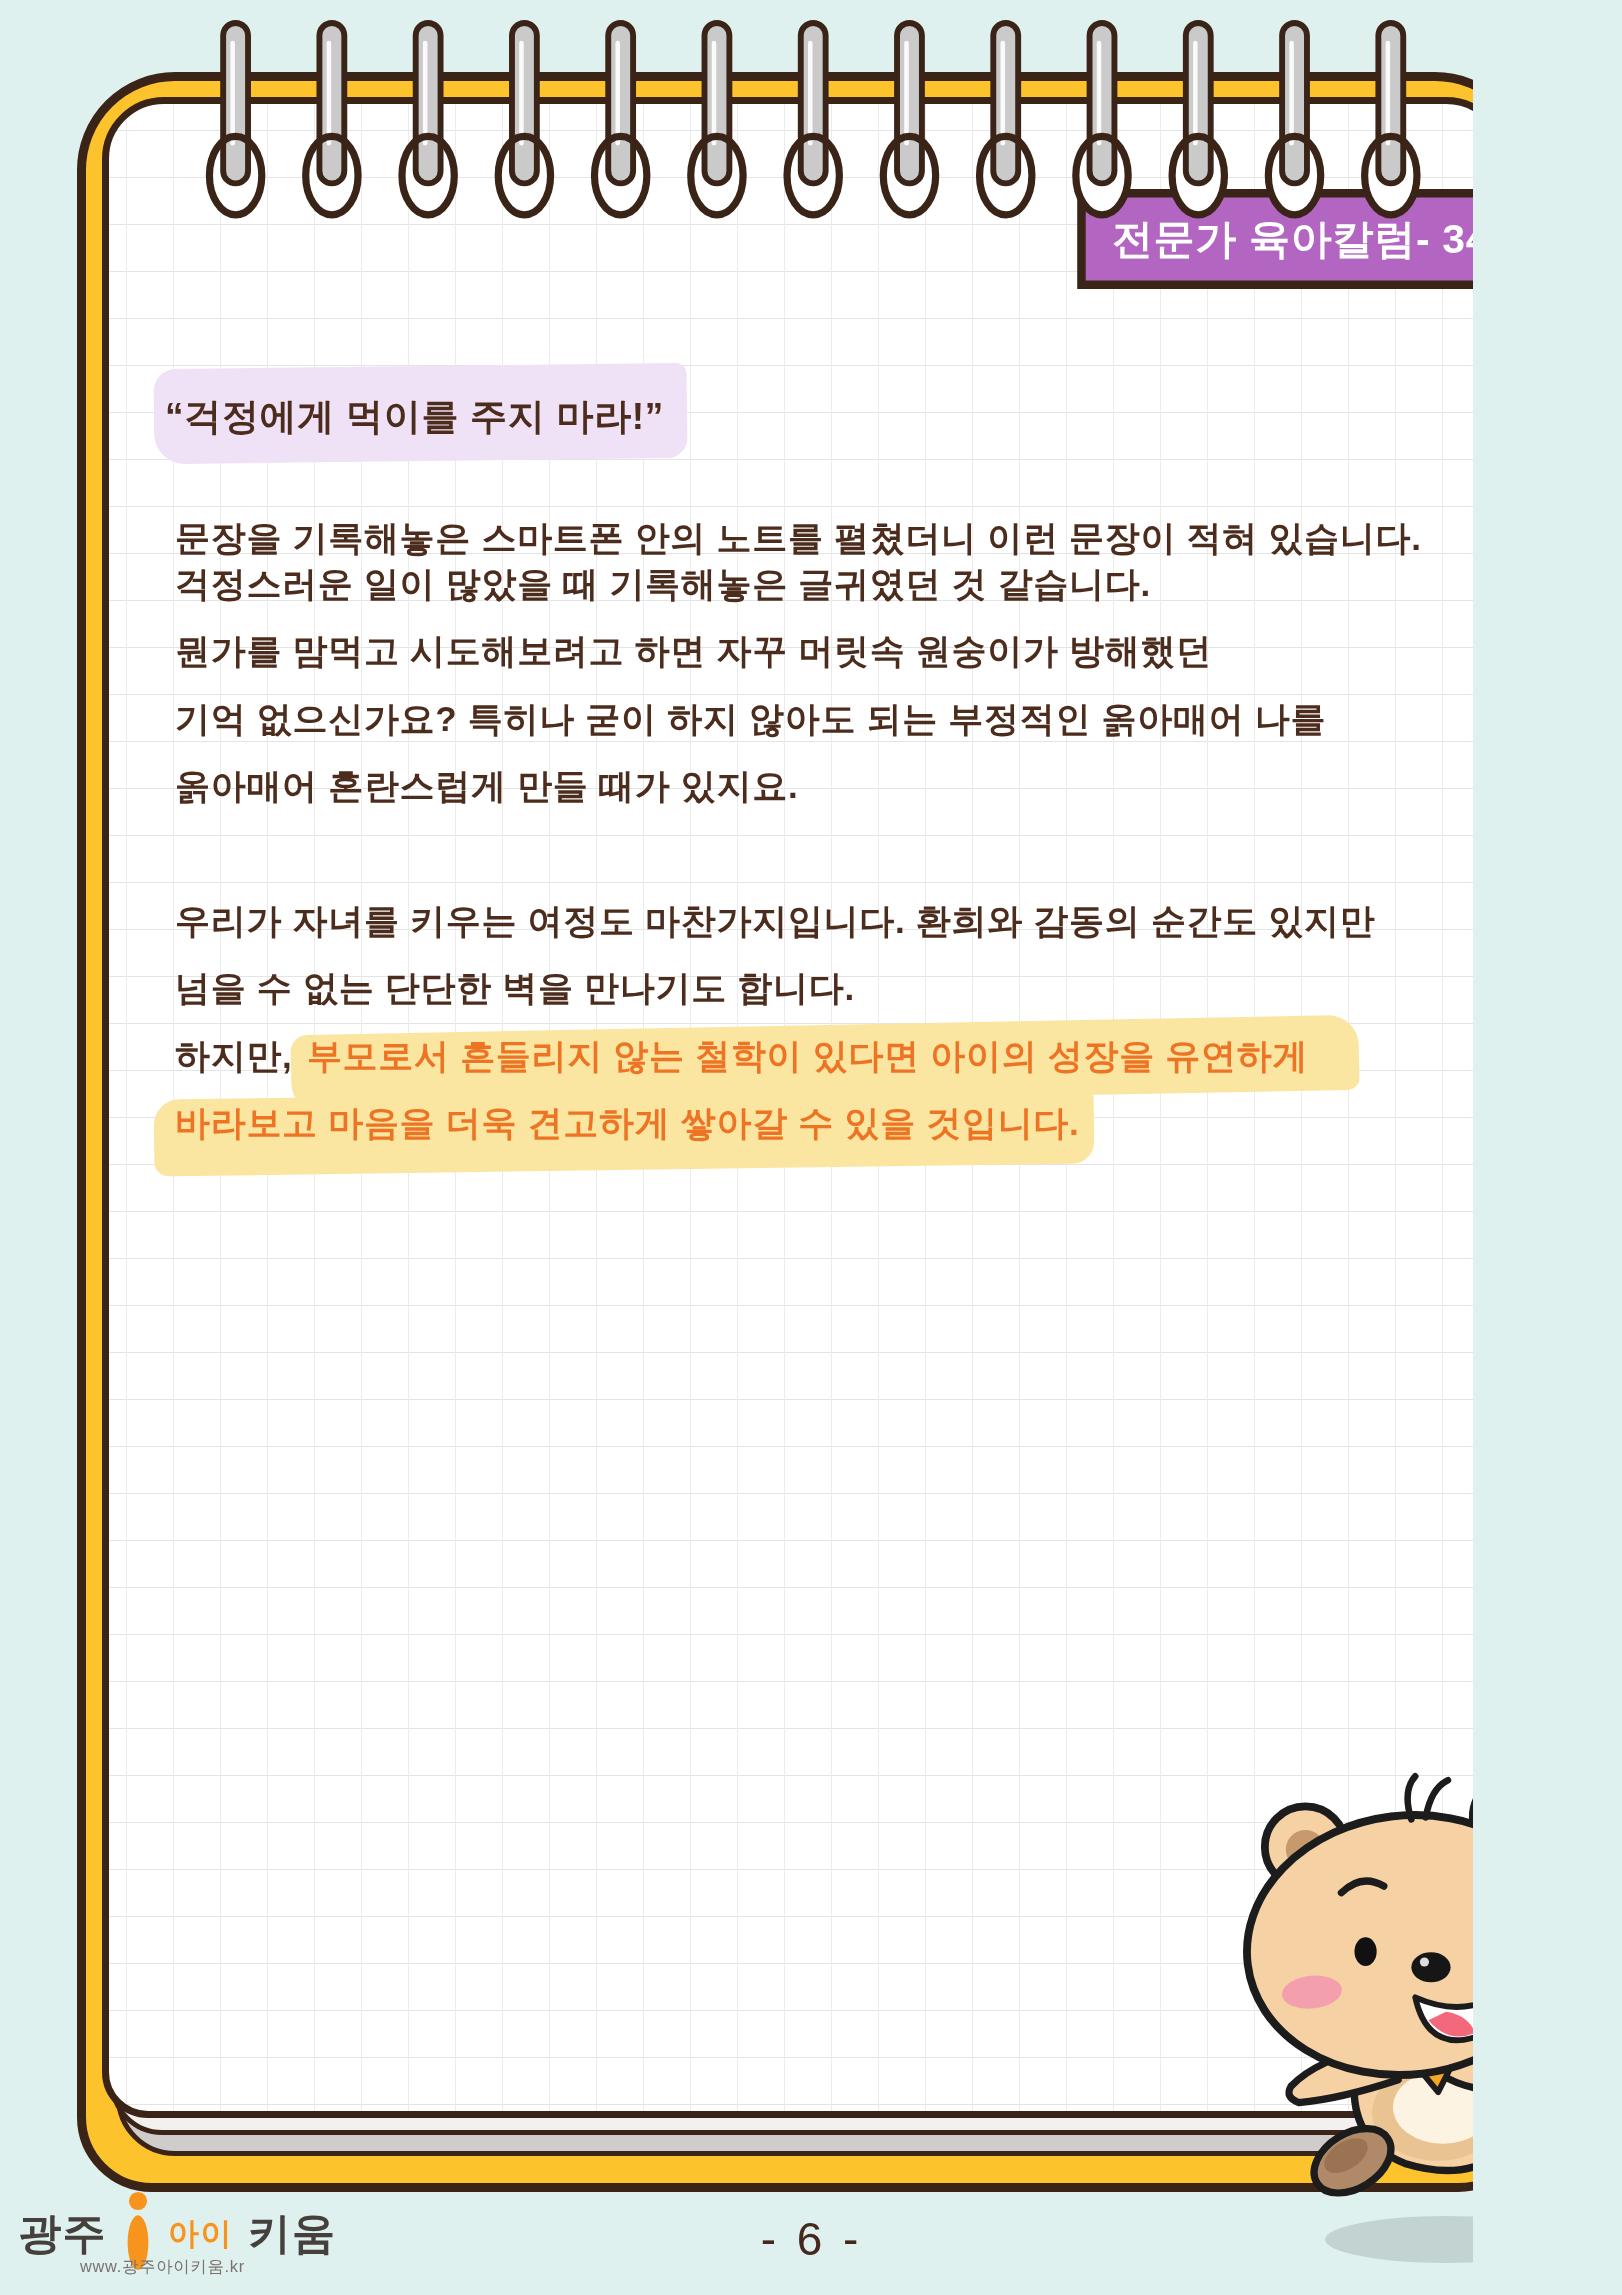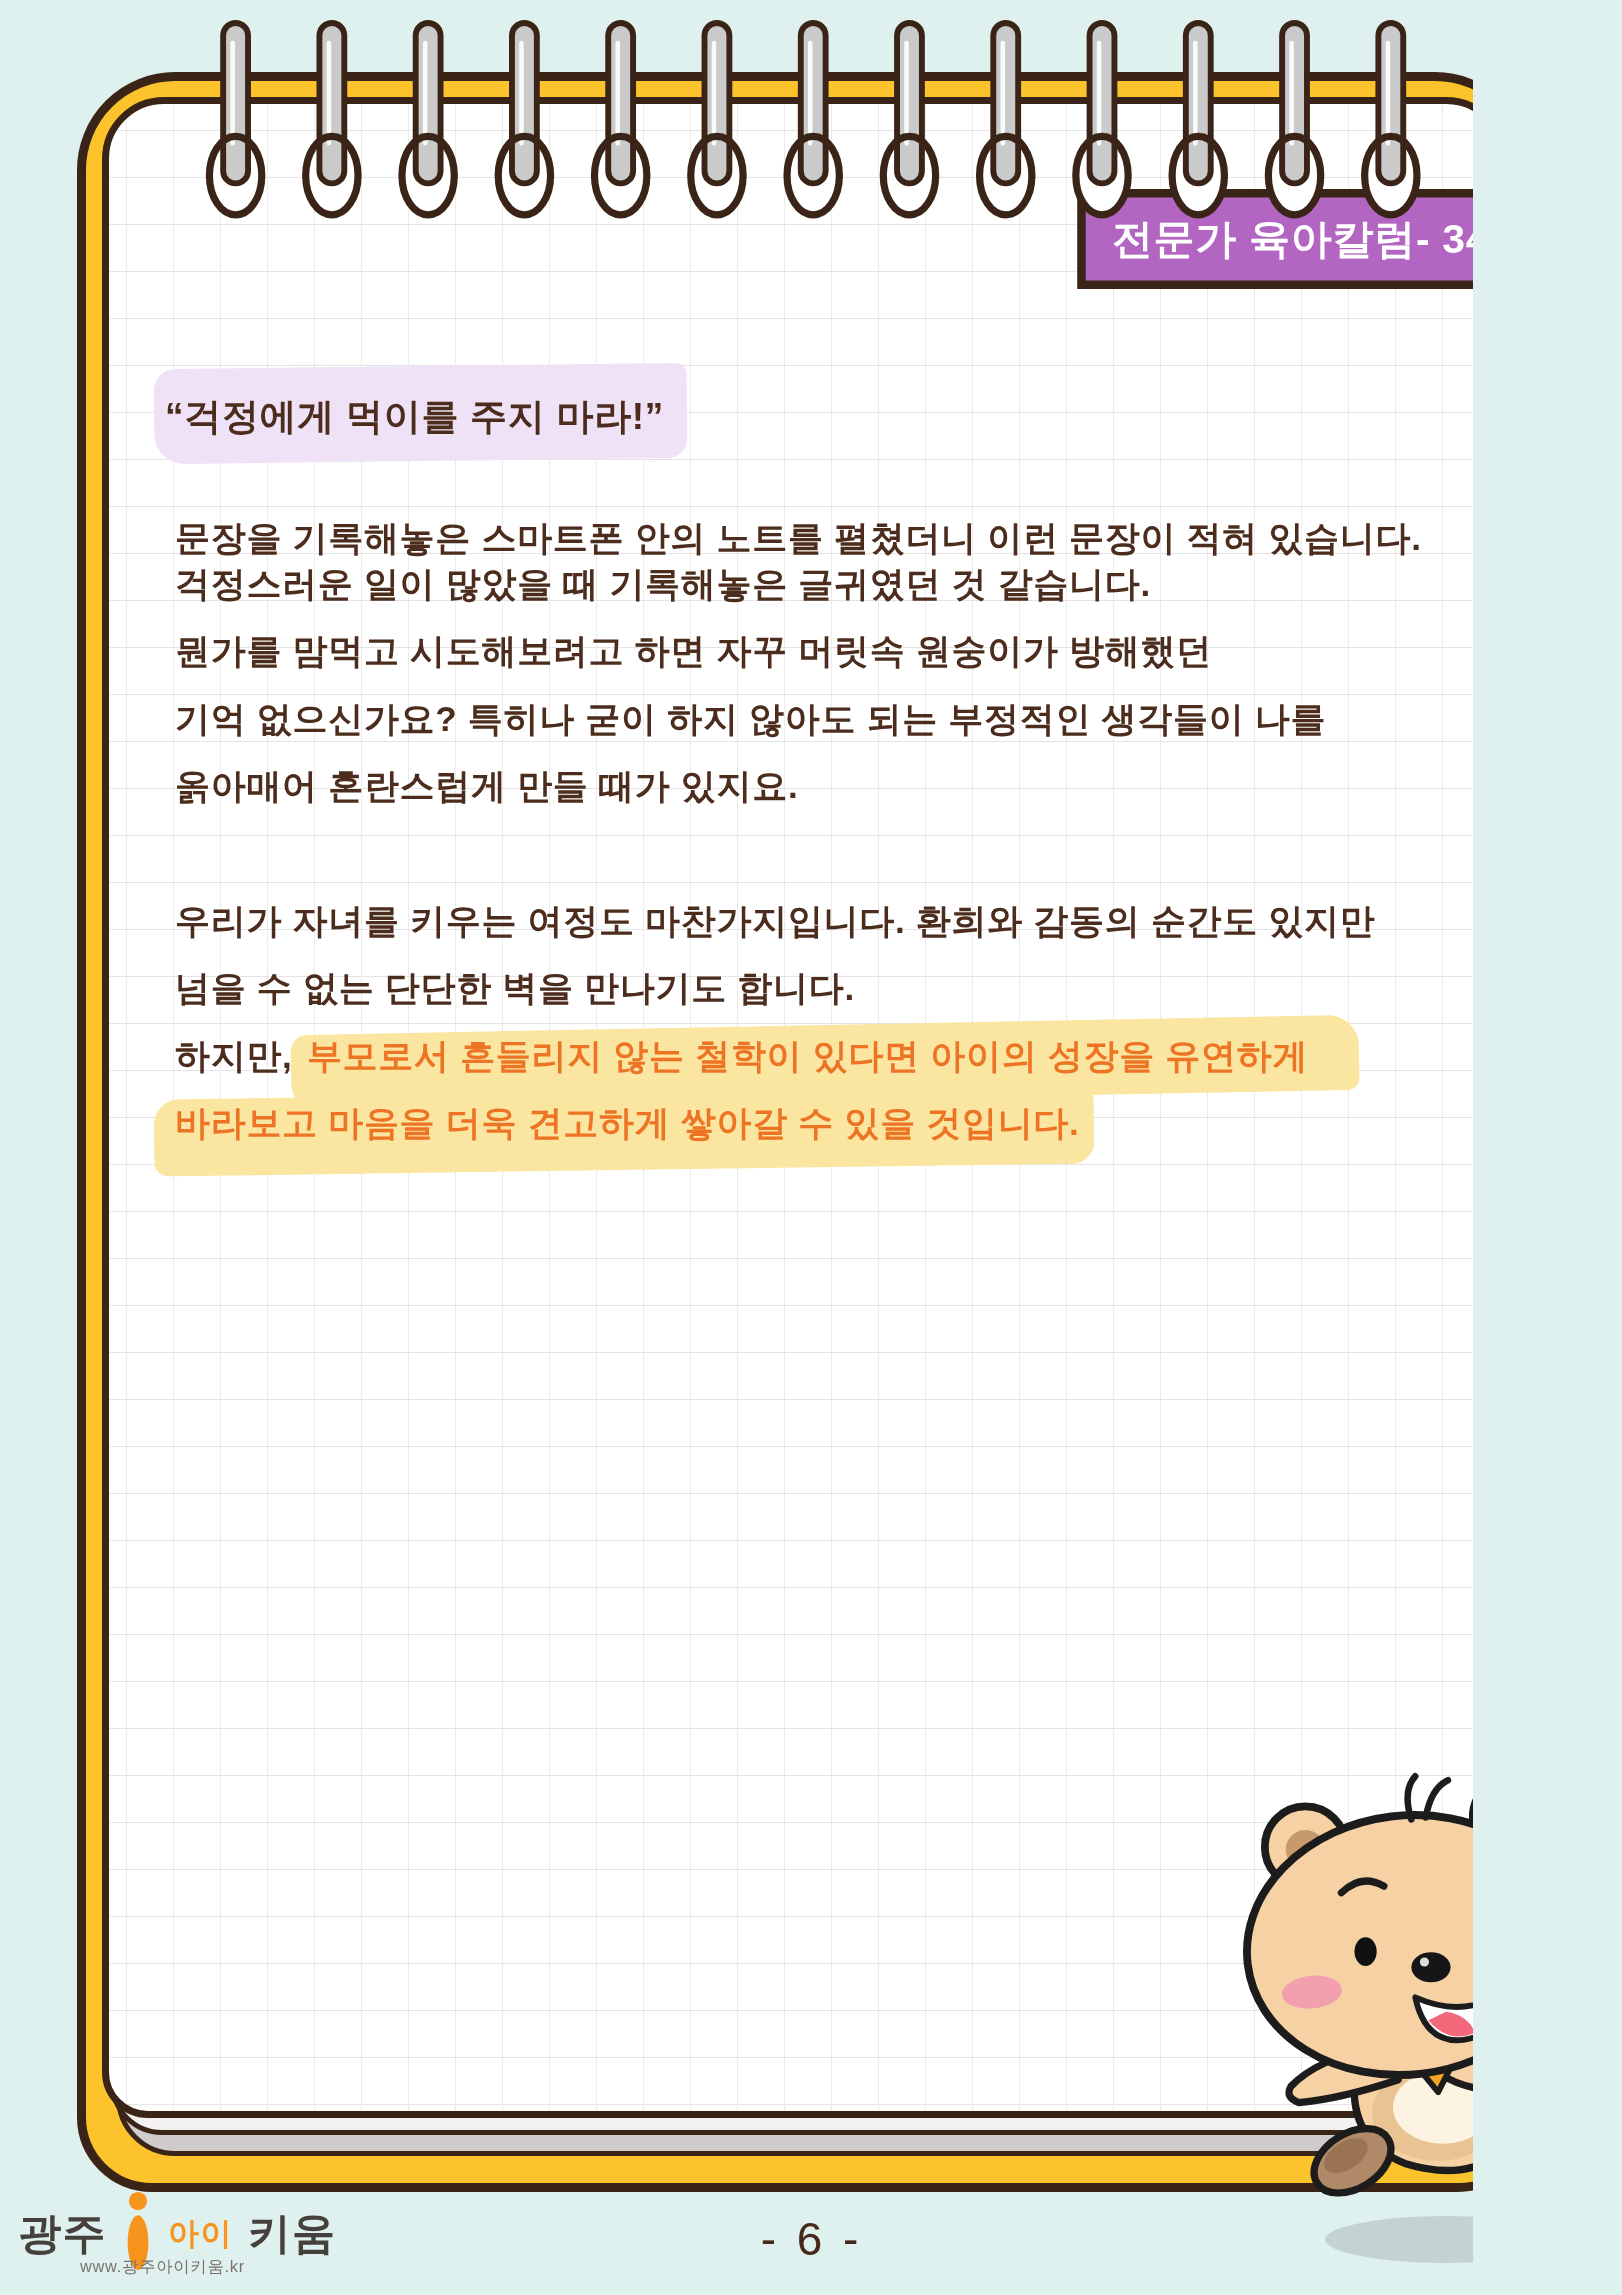--- a/index.html
+++ b/index.html
@@ -166,21 +166,21 @@
 
   <div class="hl hl-quote"></div>
   <div class="hl hl-em1"></div>
   <div class="hl hl-em2"></div>
 
   <div class="tl quote">“걱정에게 먹이를 주지 마라!”</div>
 
   <div class="tl l-a0">문장을 기록해놓은 스마트폰 안의 노트를 펼쳤더니 이런 문장이 적혀 있습니다.</div>
   <div class="tl l-a1">걱정스러운 일이 많았을 때 기록해놓은 글귀였던 것 같습니다.</div>
   <div class="tl l-a2">뭔가를 맘먹고 시도해보려고 하면 자꾸 머릿속 원숭이가 방해했던</div>
-  <div class="tl l-a3">기억 없으신가요? 특히나 굳이 하지 않아도 되는 부정적인 생각들이 나를</div>
+  <div class="tl l-a3">기억 없으신가요? 특히나 굳이 하지 않아도 되는 부정적인 옭아매어 나를</div>
   <div class="tl l-a4">옭아매어 혼란스럽게 만들 때가 있지요.</div>
 
   <div class="tl l-b0">우리가 자녀를 키우는 여정도 마찬가지입니다. 환희와 감동의 순간도 있지만</div>
   <div class="tl l-b1">넘을 수 없는 단단한 벽을 만나기도 합니다.</div>
 
   <div class="tl l-e1">
     <span>하지만,</span><span class="em em-shift">부모로서 흔들리지 않는 철학이 있다면 아이의 성장을 유연하게</span>
   </div>
   <div class="tl l-e2 em">바라보고 마음을 더욱 견고하게 쌓아갈 수 있을 것입니다.</div>
 

